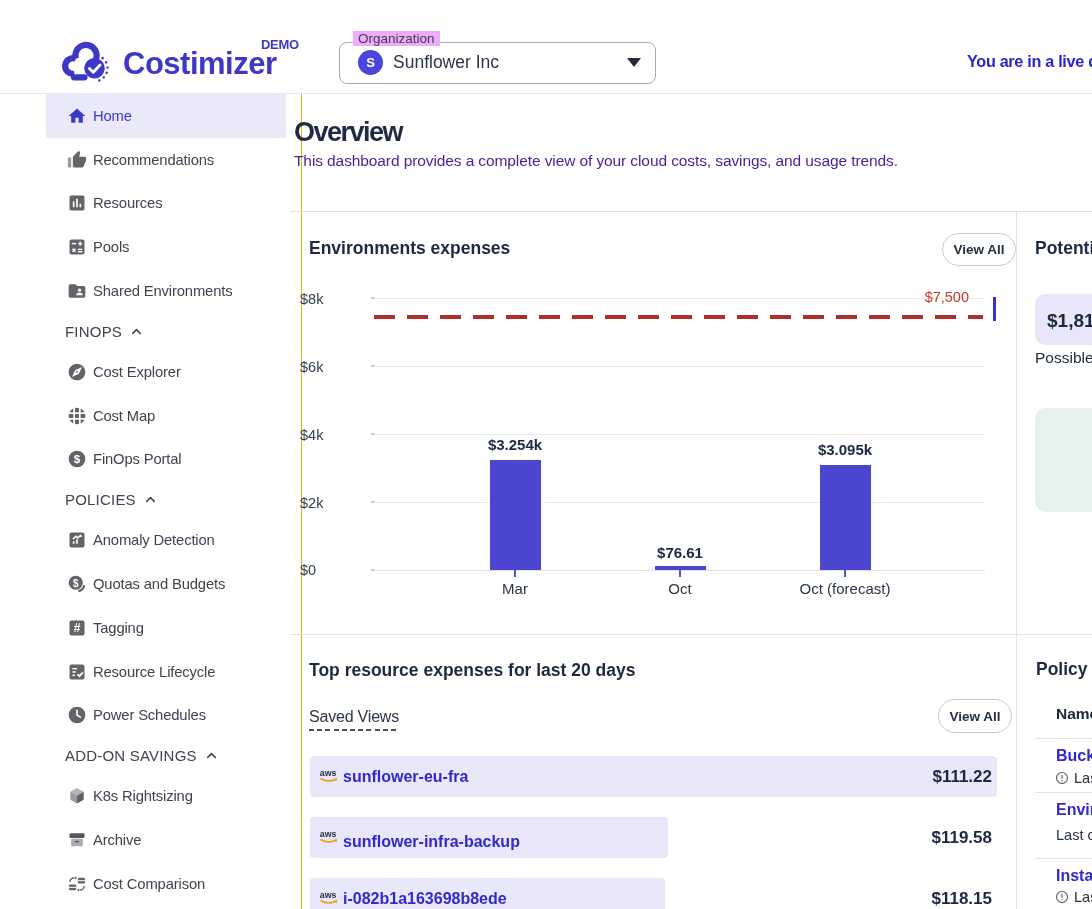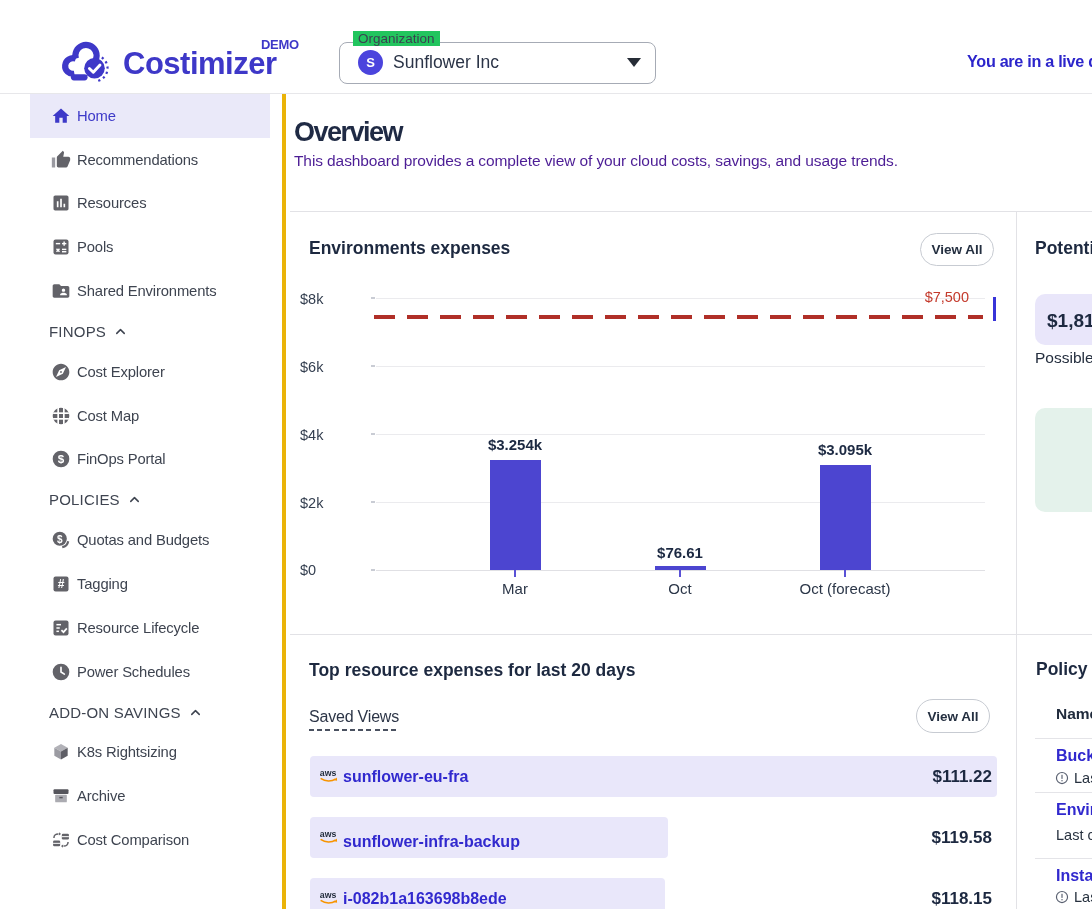--- a/index.html
+++ b/index.html
@@ -2,21 +2,21 @@
 <html><head>
 <meta charset="utf-8">
 <style>
   * { margin:0; padding:0; box-sizing:border-box; }
   html,body { width:1092px; height:909px; overflow:hidden; background:#fff;
     font-family:"Liberation Sans", sans-serif; }
   #page { position:relative; width:1092px; height:909px; overflow:hidden; }
   .abs { position:absolute; }
   .pillbtn { position:absolute; border:1px solid #c7cbd2; border-radius:17px;
     font-size:13.5px; font-weight:700; color:#242f40; display:flex;
-    align-items:center; justify-content:center; background:#fff; }
+    align-items:center; justify-content:center; background:#fff;margin-left:22px; }
   .navy { color:#1d2940; }
   .gridline { position:absolute; left:376px; width:609px; height:1px; background:#ebebee; }
   .ytick { position:absolute; left:371px; width:4px; height:2px; background:#c9ccd4; }
   .ylab { position:absolute; left:300px; width:69px; text-align:left;
     font-size:14.5px; color:#333e4f; }
   .xlab { position:absolute; width:160px; text-align:center; font-size:15px; color:#2b3648; }
   .vlab { position:absolute; width:110px; text-align:center; font-size:15px;
     font-weight:700; color:#1c2942; }
   .bar { position:absolute; background:#4c45d0; }
   .xtick { position:absolute; width:2px; height:7px; background:#5a52d6; top:570px; }
@@ -46,28 +46,28 @@
     <path d="M18.4 39.8 A7.9 7.9 0 1 1 19.88 24.64" fill="none" stroke="#3e38c8" stroke-width="6.2"></path>
     <path d="M19.88 24.64 A10.6 10.6 0 1 1 36.1 30.2" fill="none" stroke="#3e38c8" stroke-width="6.2"></path>
     <path d="M40.8 21.5 A13 13 0 0 1 40.8 47.1" fill="none" stroke="#3e38c8" stroke-width="2.2" stroke-dasharray="2.2 3.2"></path>
     <circle cx="38.5" cy="34.3" r="10.3" fill="#3e38c8"></circle>
     <path d="M33.4 34.5 L37.3 38.3 L44 31" fill="none" stroke="#fff" stroke-width="2.9" stroke-linecap="round" stroke-linejoin="round"></path>
   </svg>
   <div class="abs" style="left:123px;top:46px;font-size:31px;font-weight:700;color:#3e38c8;letter-spacing:-.5px;">Costimizer</div>
   <div class="abs" style="left:261px;top:37px;font-size:13px;font-weight:700;color:#3e38c8;letter-spacing:-.3px;">DEMO</div>
 
   <div class="abs" style="left:339px;top:42px;width:317px;height:42px;border:1px solid #a6abb5;border-radius:8px;"></div>
-  <div class="abs" style="left:353px;top:31px;background:#22c55e;padding:0 5px;font-size:13.5px;color:#3a4150;">Organization</div>
+  <div class="abs" style="left:353px;top:31px;background:#f0abfc;padding:0 5px;font-size:13.5px;color:#3a4150;">Organization</div>
   <div class="abs" style="left:358px;top:50px;width:25px;height:25px;border-radius:50%;background:#4b44dd;color:#fff;font-size:13px;font-weight:700;display:flex;align-items:center;justify-content:center;">S</div>
   <div class="abs" style="left:393px;top:52px;font-size:17.5px;color:#2b3447;">Sunflower Inc</div>
   <div class="abs" style="left:627px;top:58px;width:0;height:0;border-left:7px solid transparent;border-right:7px solid transparent;border-top:9px solid #262c36;"></div>
 
   <div class="abs" style="left:967px;top:52px;font-size:16.2px;font-weight:700;color:#2c25cb;letter-spacing:-.3px;white-space:nowrap;">You are in a live demo mode</div>
 
-  <div class="abs" style="left:0;top:94px;width:286px;height:815px;border-right:4px solid #eab308;">
+  <div class="abs" style="left:16px;top:94px;width:286px;height:815px;border-right:1px solid #eab308;">
     <div class="sideitem" style="background:#eae9f9;color:#3d39c8;">
       <svg width="20" height="20" viewBox="0 0 24 24" fill="#3d39c8">
           <path d="M10 20v-6h4v6h5v-8h3L12 3 2 12h3v8z"></path>
         </svg>
       Home
     </div>
     <div class="sideitem">
       <svg width="20" height="20" viewBox="0 0 24 24">
           <path fill="#9a9aa1" d="M1 21h4V9H1v12z"></path>
           <path fill="#636369" d="M23 10c0-1.1-.9-2-2-2h-6.31l.95-4.57.03-.32c0-.41-.17-.79-.44-1.06L14.17 1 7.59 7.59C7.22 7.95 7 8.45 7 9v10c0 1.1.9 2 2 2h9c.83 0 1.54-.5 1.84-1.22l3.02-7.05c.09-.23.14-.47.14-.73v-2z"></path>
@@ -125,20 +125,29 @@
       <svg width="20" height="20" viewBox="0 0 24 24">
           <circle cx="12" cy="12" r="10" fill="#636369"></circle>
           <text x="12" y="17" font-size="14" font-weight="bold" fill="#fff" text-anchor="middle" font-family="Liberation Sans">$</text>
         </svg>
       FinOps Portal
     </div>
     <div class="sidehead">POLICIES
       <svg width="15" height="15" viewBox="0 0 24 24" fill="none" stroke="#3e4450" stroke-width="2.4" stroke-linecap="round" stroke-linejoin="round">
           <path d="M6 15 L12 9 L18 15"></path>
         </svg>
+    </div>
+    <div class="sideitem">
+      <svg width="20" height="20" viewBox="0 0 24 24">
+          <rect x="3" y="3" width="18" height="18" rx="2.5" fill="#636369"></rect>
+          <path d="M7 16.5 v-3 h2 v3 z M11 16.5 v-5 h2 v5 z" fill="#fff"></path>
+          <path d="M7 11 L11 7.5 L13 9.5 L16.5 6" fill="none" stroke="#fff" stroke-width="1.8"></path>
+          <path d="M17.5 5 v3.4 h-3.4 z" fill="#fff"></path>
+        </svg>
+      Anomaly Detection
     </div>
     <div class="sideitem">
       <svg width="20" height="20" viewBox="0 0 24 24">
           <circle cx="10.5" cy="10.5" r="8.5" fill="#636369"></circle>
           <text x="10.5" y="15" font-size="12" font-weight="bold" fill="#fff" text-anchor="middle" font-family="Liberation Sans">$</text>
           <path d="M20.6 13.5 A8.6 8.6 0 0 1 13.5 20.6" fill="none" stroke="#636369" stroke-width="2.6"></path>
         </svg>
       Quotas and Budgets
     </div>
     <div class="sideitem">

